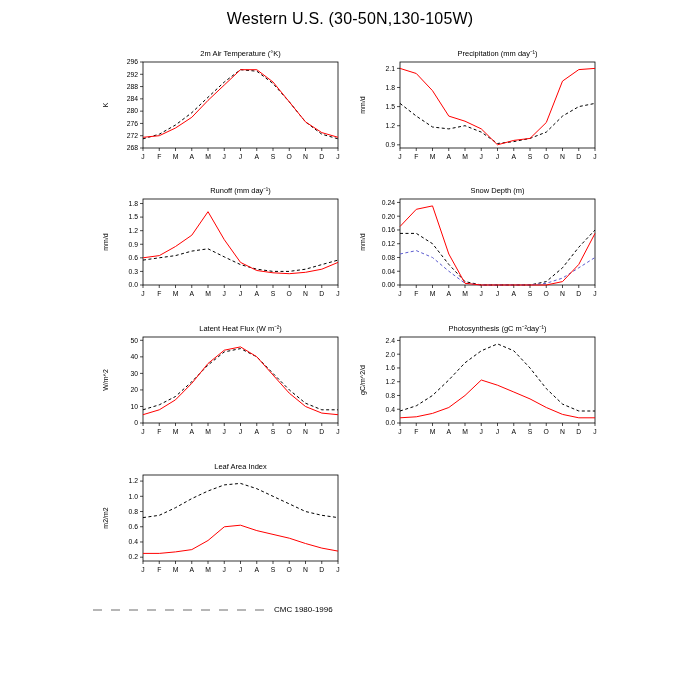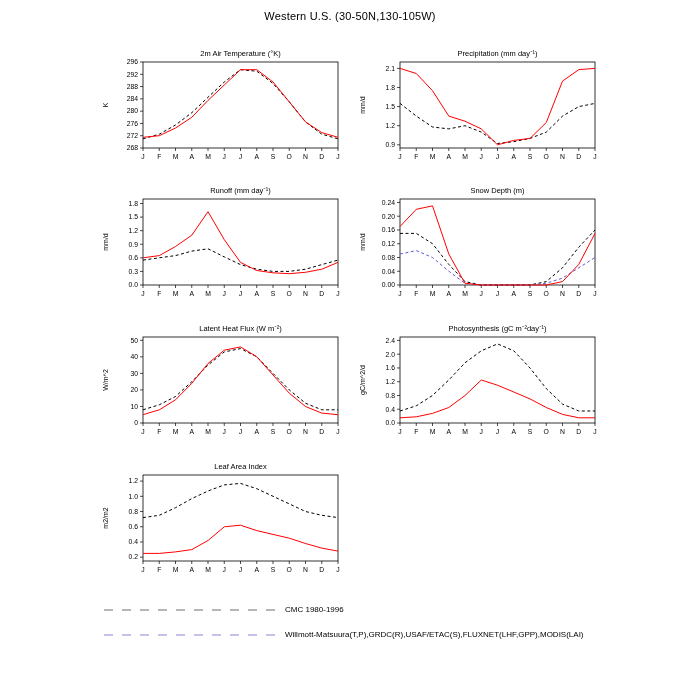--- a/index.html
+++ b/index.html
@@ -1,26 +1,26 @@
 <!DOCTYPE html>
 <html><head>
 <meta charset="utf-8">
 <style>
   html,body{margin:0;padding:0;background:#ffffff;}
   .page{position:relative;width:700px;height:700px;background:#ffffff;
         font-family:"Liberation Sans",sans-serif;overflow:hidden;color:#000;}
   .main-title{position:absolute;top:10px;left:0;width:700px;text-align:center;
-        font-size:11px;letter-spacing:0.2px;}
+        font-size:16px;letter-spacing:0.2px;}
   .chart{position:absolute;width:250px;height:138px;}
   .chart text{font-family:"Liberation Sans",sans-serif;fill:#000;}
   .c0{left:95px;top:46px;}  .c1{left:352px;top:46px;}
   .c2{left:95px;top:183px;} .c3{left:352px;top:183px;}
   .c4{left:95px;top:321px;} .c5{left:352px;top:321px;}
   .c6{left:95px;top:459px;}
-  .legend{position:absolute;left:102px;top:597px;}
+  .legend{position:absolute;left:91px;top:597px;}
   .legend-row{display:flex;align-items:center;height:25px;}
   .legend-line{width:175px;height:12px;flex:0 0 auto;}
   .legend-label{font-size:8px;margin-left:8px;white-space:nowrap;}
 </style>
 </head>
 <body>
 
 <div class="page">
   <div class="main-title">Western U.S. (30-50N,130-105W)</div>
 
@@ -349,20 +349,14 @@
       <polyline points="48.0,94.4 64.3,94.4 80.5,92.9 96.8,90.6 113.0,81.5 129.3,67.8 145.5,66.2 161.8,71.6 178.0,75.4 194.3,79.2 210.5,84.5 226.8,89.1 243.0,92.1" fill="none" stroke="#ff0000" stroke-width="1"></polyline>
     </svg>
 
   <div class="legend">
     <div class="legend-row">
       <svg class="legend-line" viewBox="0 0 175 12">
           <line x1="2" y1="6" x2="173" y2="6" stroke="#6e6e6e" stroke-width="1.2" stroke-dasharray="9 9"></line>
         </svg>
       <span class="legend-label">CMC 1980-1996</span>
     </div>
-    <div class="legend-row">
-      <svg class="legend-line" viewBox="0 0 175 12">
-          <line x1="2" y1="6" x2="173" y2="6" stroke="#8585d6" stroke-width="1.2" stroke-dasharray="9 9"></line>
-        </svg>
-      <span class="legend-label">Willmott-Matsuura(T,P),GRDC(R),USAF/ETAC(S),FLUXNET(LHF,GPP),MODIS(LAI)</span>
-    </div>
   </div>
 </div>
 
 </body></html>

